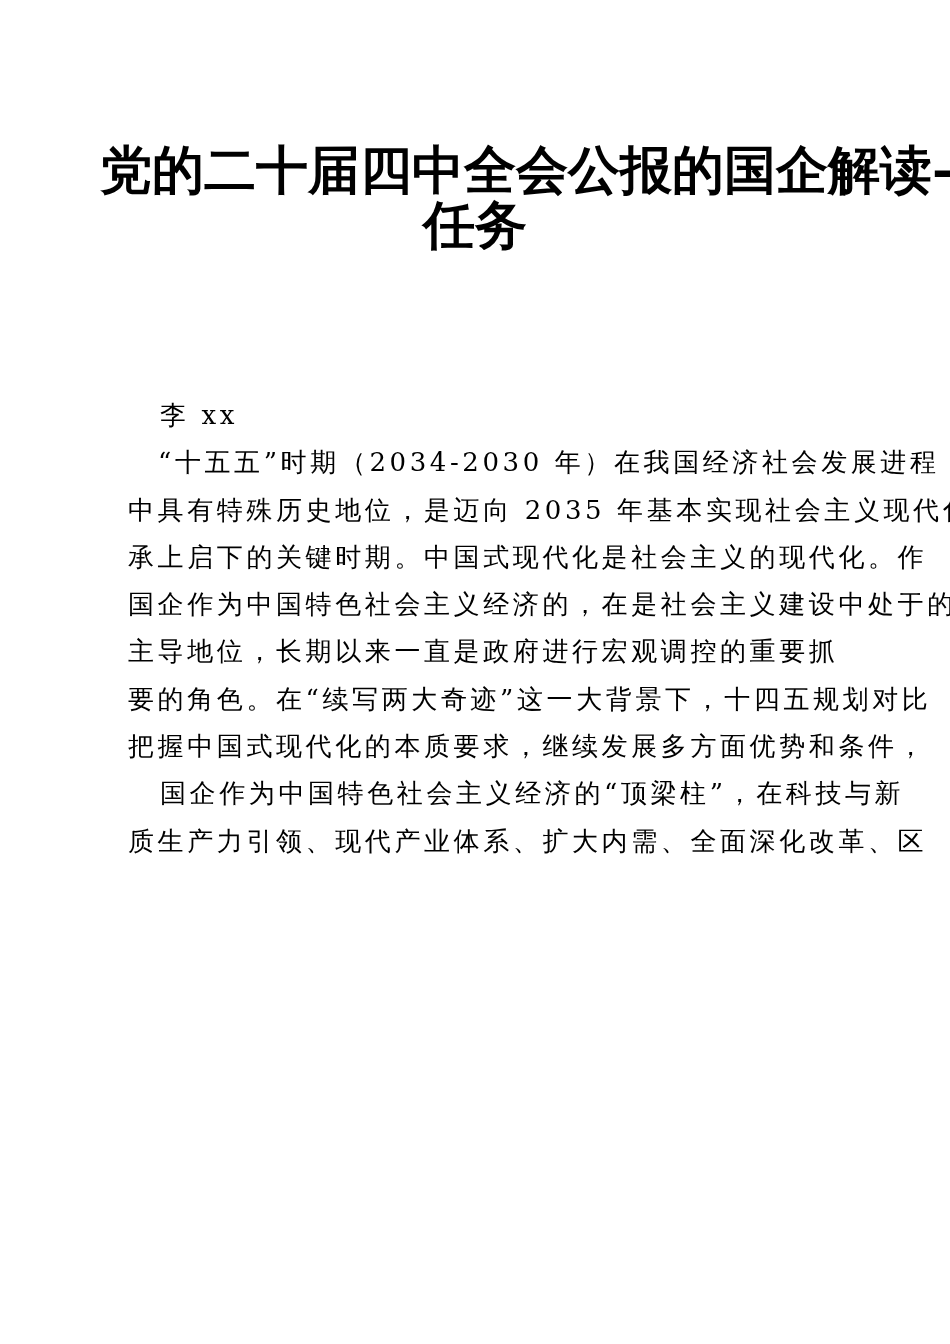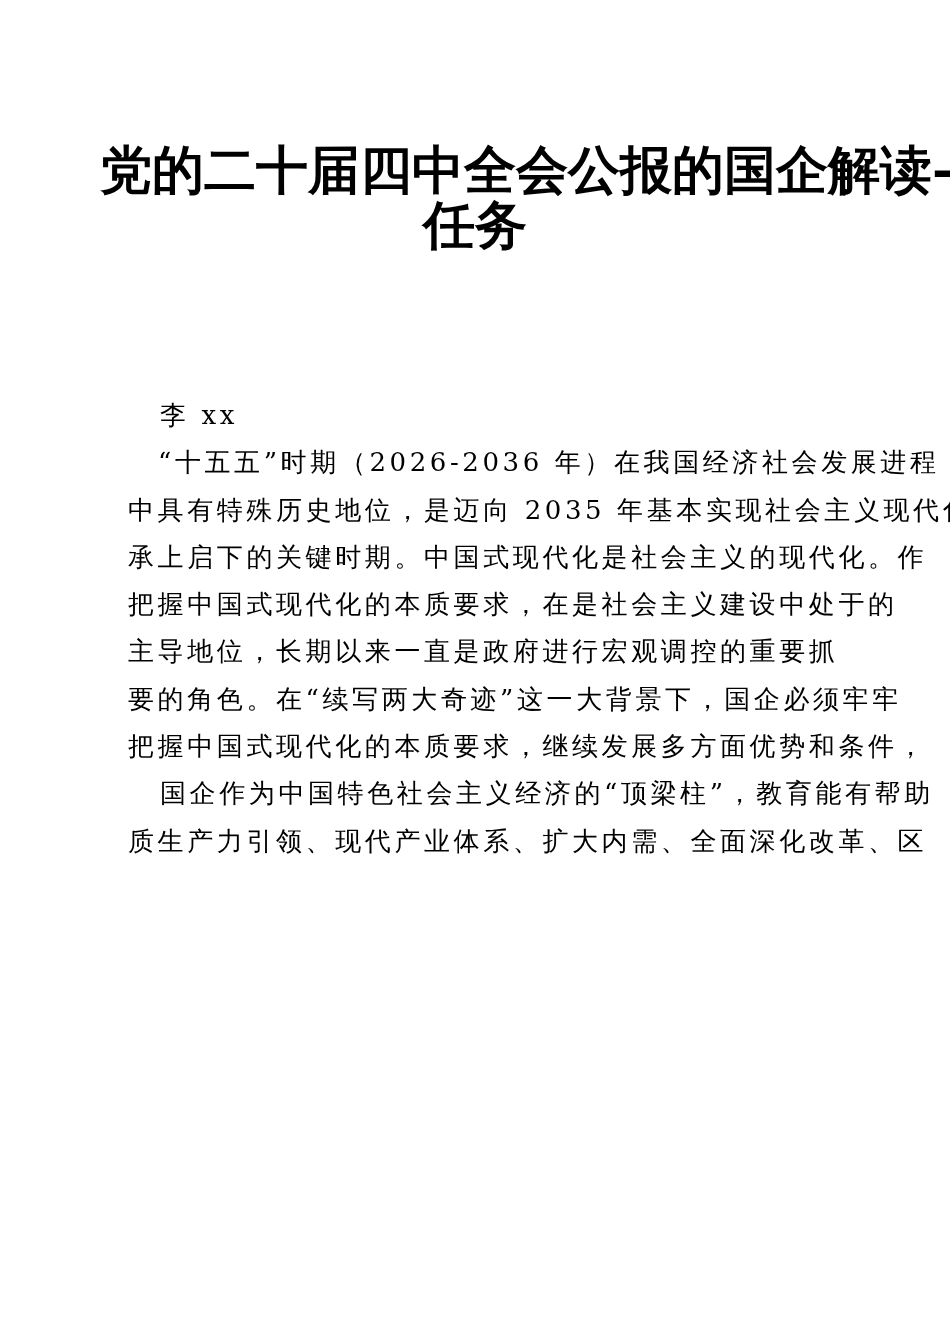--- a/index.html
+++ b/index.html
@@ -69,28 +69,28 @@
   <h1 class="title" style="margin:0;">
     <span class="tline">党的二十届四中全会公报的国企解读—</span>
     <span class="tline">任务</span>
   </h1>
 
   <div class="body-text">
     <span class="line indent">李 xx</span>
 
 
     <div>
-      <span class="line indent2">“十五五”时期（2026-2036 年）在我国经济社会发展进程</span>
+      <span class="line indent2">“十五五”时期（2034-2030 年）在我国经济社会发展进程</span>
       <span class="line">中具有特殊历史地位，是迈向 2035 年基本实现社会主义现代化</span>
       <span class="line">承上启下的关键时期。中国式现代化是社会主义的现代化。作</span>
-      <span class="line">把握中国式现代化的本质要求，在是社会主义建设中处于的</span>
+      <span class="line">国企作为中国特色社会主义经济的，在是社会主义建设中处于的</span>
       <span class="line">主导地位，长期以来一直是政府进行宏观调控的重要抓</span>
-      <span class="line">要的角色。在“续写两大奇迹”这一大背景下，国企必须牢牢</span>
+      <span class="line">要的角色。在“续写两大奇迹”这一大背景下，十四五规划对比</span>
       <span class="line">把握中国式现代化的本质要求，继续发展多方面优势和条件，</span>
     </div>
 
     <div>
-      <span class="line indent">国企作为中国特色社会主义经济的“顶梁柱”，教育能有帮助</span>
+      <span class="line indent">国企作为中国特色社会主义经济的“顶梁柱”，在科技与新</span>
       <span class="line">质生产力引领、现代产业体系、扩大内需、全面深化改革、区</span>
     </div>
   </div>
 
 </div>
 
 </body></html>

